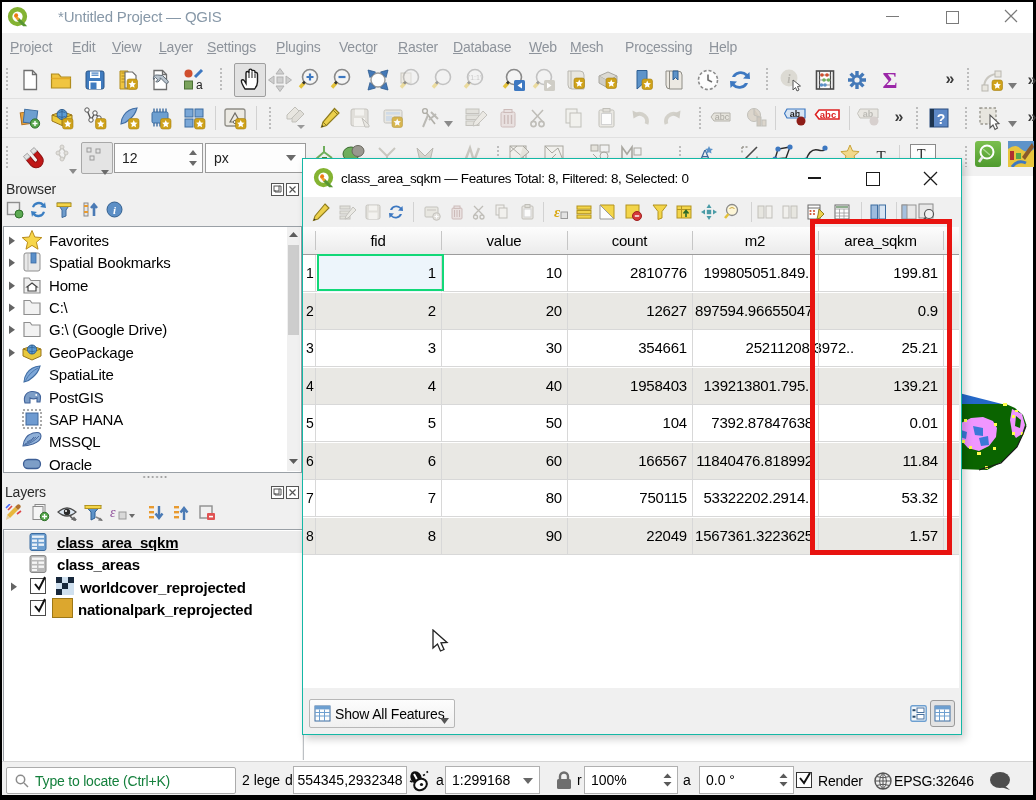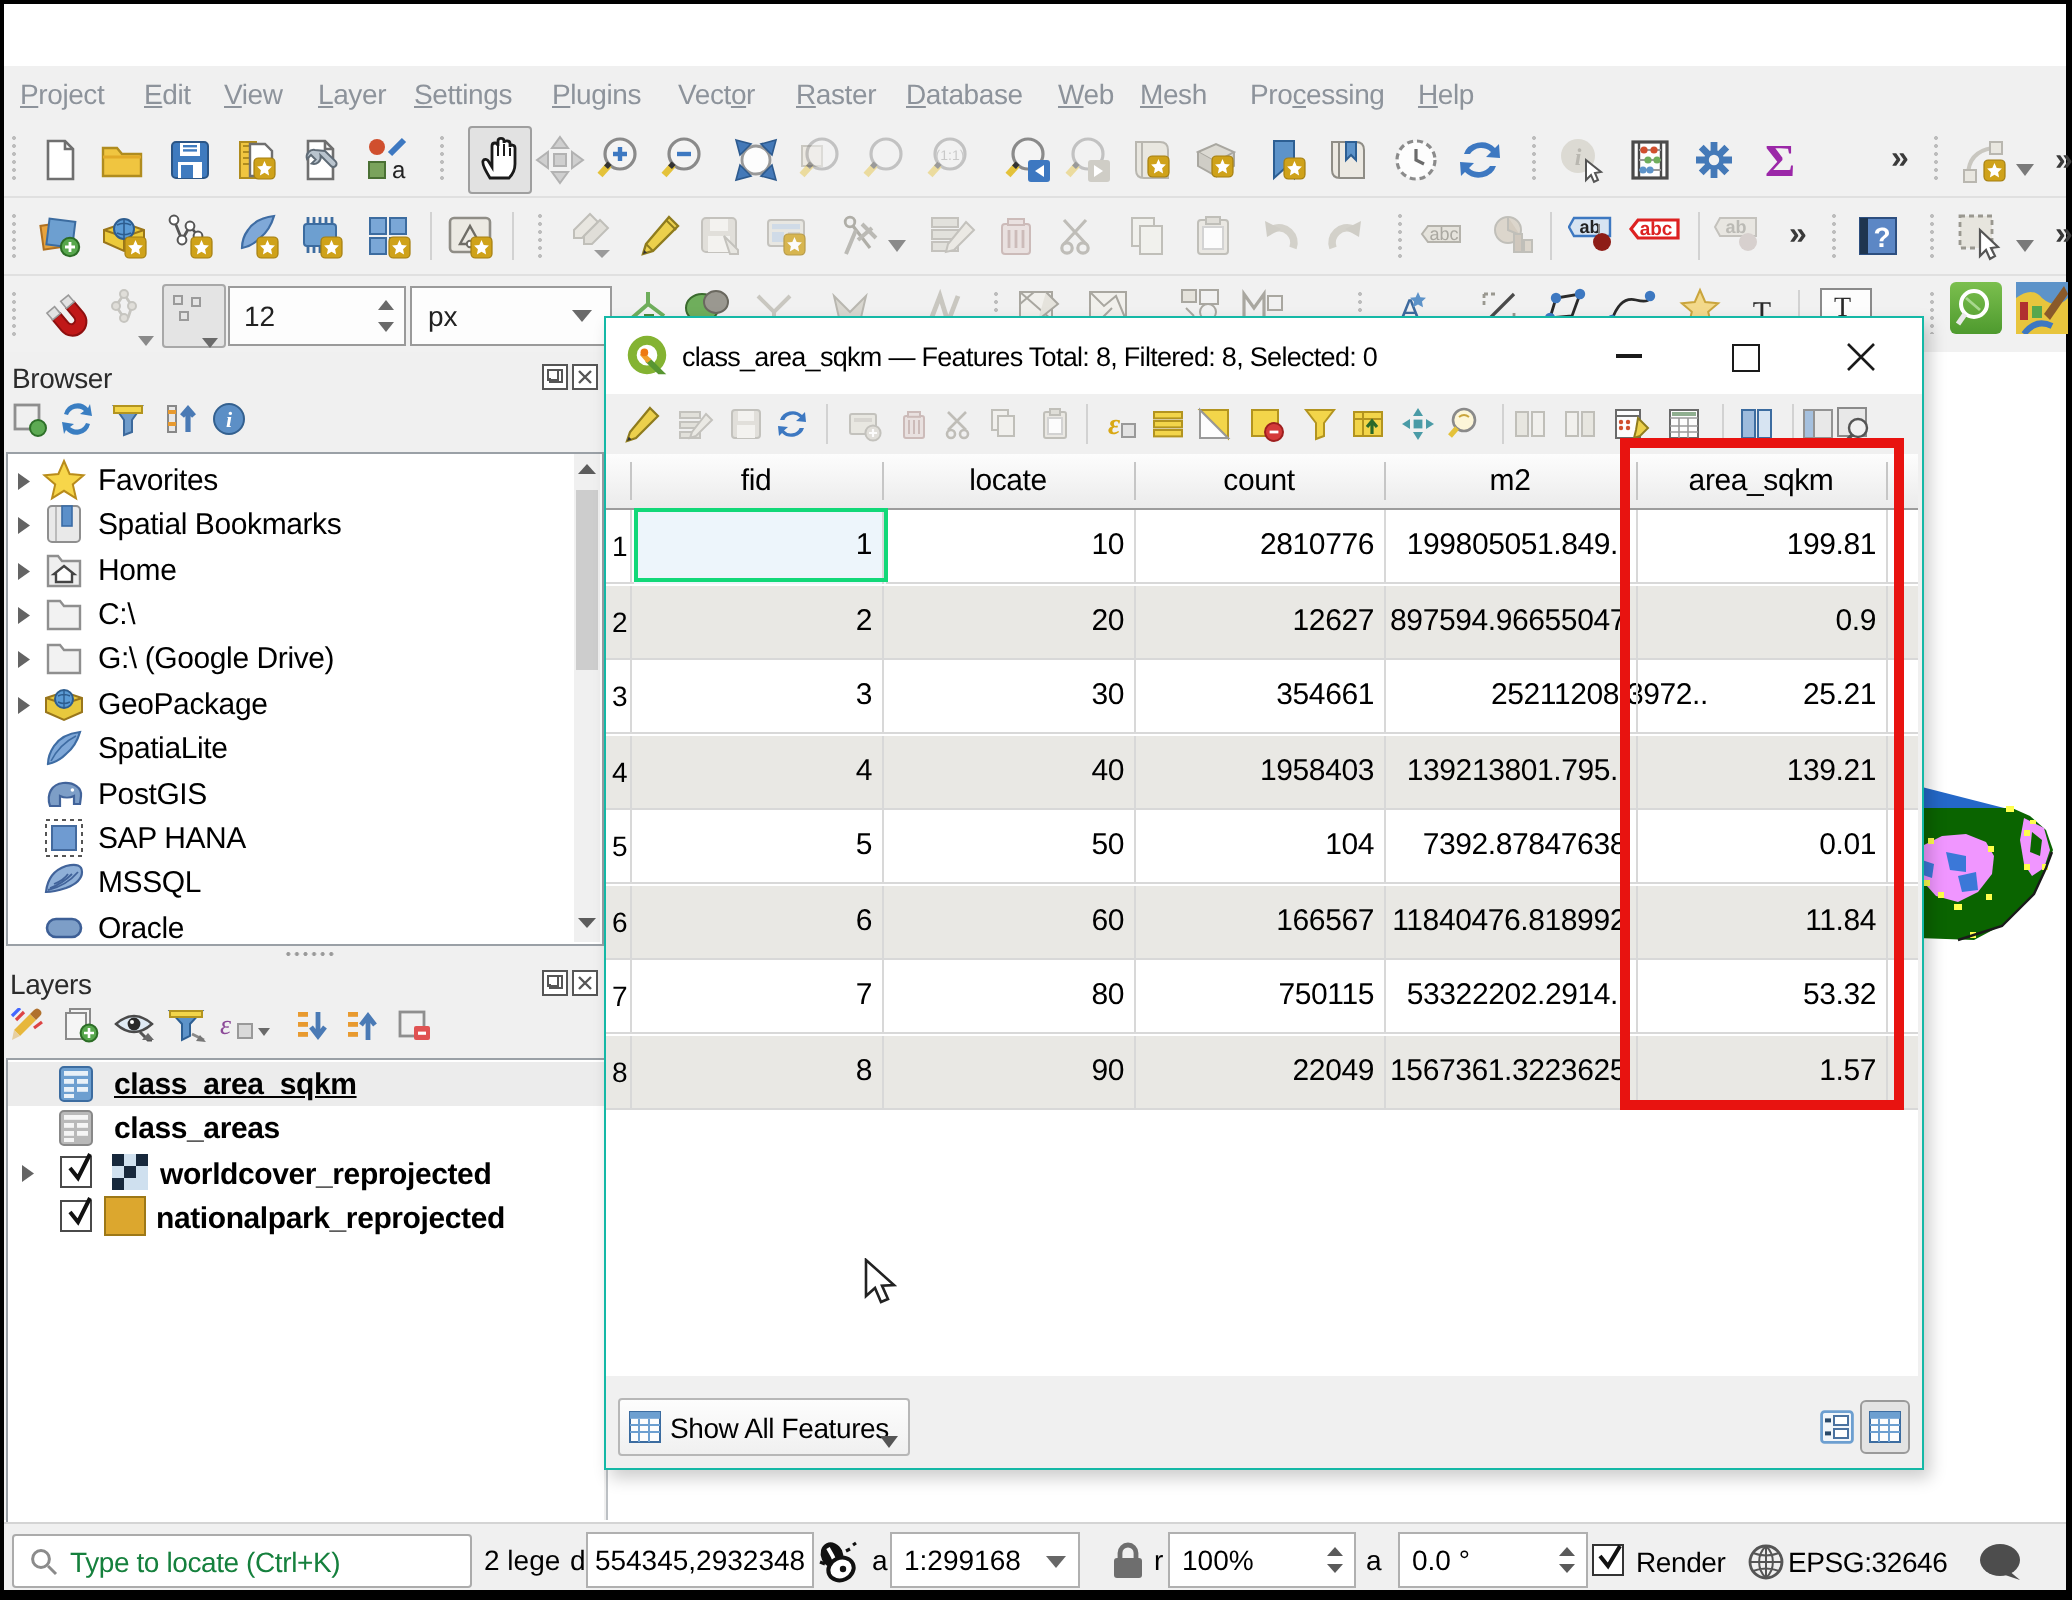--- a/index.html
+++ b/index.html
@@ -43,20 +43,36 @@
   .cell{position:absolute;top:9px;font-size:15px;color:#000;text-align:right;letter-spacing:-0.2px;}
   .rownum{position:absolute;left:3px;top:10px;font-size:14px;color:#000;}
   #dfooter{position:absolute;left:0;top:529px;width:100%;height:44px;background:#f0f0f0;}
   #redrect{position:absolute;left:507px;top:60px;width:142px;height:336px;border:5px solid #e81310;background:transparent;z-index:5;box-sizing:border-box;}
   #safbtn{position:absolute;left:6px;top:11px;width:144px;height:27px;background:linear-gradient(#fdfdfd,#f0f0f0);border:1px solid #b7b7b7;border-radius:2px;}
   .fbtn{position:absolute;top:12px;width:23px;height:25px;background:#eaeaea;border:1px solid #b7b7b7;border-radius:2px;}
 </style>
 </head>
 <body>
 <div id="win">
+  <div id="titlebar">
+    <div id="qlogo1" class="icon" style="left:5px;top:4px"><svg width="21" height="21" viewBox="0 0 21 21">
+          <g transform="scale(0.875)">
+            <path d="M12 1 A11 11 0 1 0 12 23 A11 11 0 0 0 12 1 Z M12 6.2 A5.8 5.8 0 1 1 12 18 A5.8 5.8 0 0 1 12 6.2 Z" fill="#84b332" fill-rule="evenodd"></path>
+            <path d="M13.5 13.5 L21.5 21.5 L23 23 L18.5 23 L11 15.8 Z" fill="#589632"></path>
+            <path d="M9.5 9.5 L14.5 14.5 L12 16.5 L8 12 Z" fill="#f0a02e"></path>
+            <circle cx="10.5" cy="10.5" r="2.2" fill="#ee7913"></circle>
+          </g>
+        </svg></div>
+    <div style="position:absolute;left:56px;top:6px;font-size:15px;color:#8798a8;letter-spacing:-0.2px;">*Untitled Project — QGIS</div>
+    <div class="abs" style="left:884px;top:14px;width:13px;height:1.4px;background:#7a7a7a;"></div>
+    <div class="abs" style="left:944px;top:9px;width:11px;height:11px;border:1.2px solid #7a7a7a;"></div>
+    <svg class="abs" style="left:1002px;top:7px" width="14" height="14">
+        <path d="M1 1 L13 13 M13 1 L1 13" stroke="#7a7a7a" stroke-width="1.2"></path>
+      </svg>
+  </div>
   <div id="menubar">
     <div class="mi" style="left:8px"><u>P</u>roject</div>
     <div class="mi" style="left:70px"><u>E</u>dit</div>
     <div class="mi" style="left:110px"><u>V</u>iew</div>
     <div class="mi" style="left:157px"><u>L</u>ayer</div>
     <div class="mi" style="left:205px"><u>S</u>ettings</div>
     <div class="mi" style="left:274px"><u>P</u>lugins</div>
     <div class="mi" style="left:337px">Vect<u>o</u>r</div>
     <div class="mi" style="left:396px"><u>R</u>aster</div>
     <div class="mi" style="left:451px"><u>D</u>atabase</div>
@@ -1120,21 +1136,21 @@
           </svg></div>
         <div style="position: absolute; left: 614px; top: 5px; width: 20px; height: 20px;"><svg width="20" height="20" viewBox="0 0 20 20">
             <rect x="2" y="2" width="14" height="14" fill="#e8e8e8" stroke="#8a8a8a"></rect>
             <circle cx="12" cy="12" r="4.5" fill="#f1f1f1" stroke="#555" stroke-width="1.2"></circle>
             <path d="M9 15.5 L6 18.5" stroke="#555" stroke-width="1.8"></path>
           </svg></div>
       </div>
     <div id="dtable">
       <div id="dheader">
         <div class="hcell" style="left:12px;width:126px;">fid</div>
-        <div class="hcell" style="left:138px;width:126px;">locate</div>
+        <div class="hcell" style="left:138px;width:126px;">value</div>
         <div class="hcell" style="left:264px;width:125px;">count</div>
         <div class="hcell" style="left:389px;width:126px;">m2</div>
         <div class="hcell" style="left:515px;width:125px;">area_sqkm</div>
         <div class="hline" style="left:12px;"></div>
         <div class="hline" style="left:138px;"></div>
         <div class="hline" style="left:264px;"></div>
         <div class="hline" style="left:389px;"></div>
         <div class="hline" style="left:515px;"></div>
         <div class="hline" style="left:640px;"></div>
       </div>

